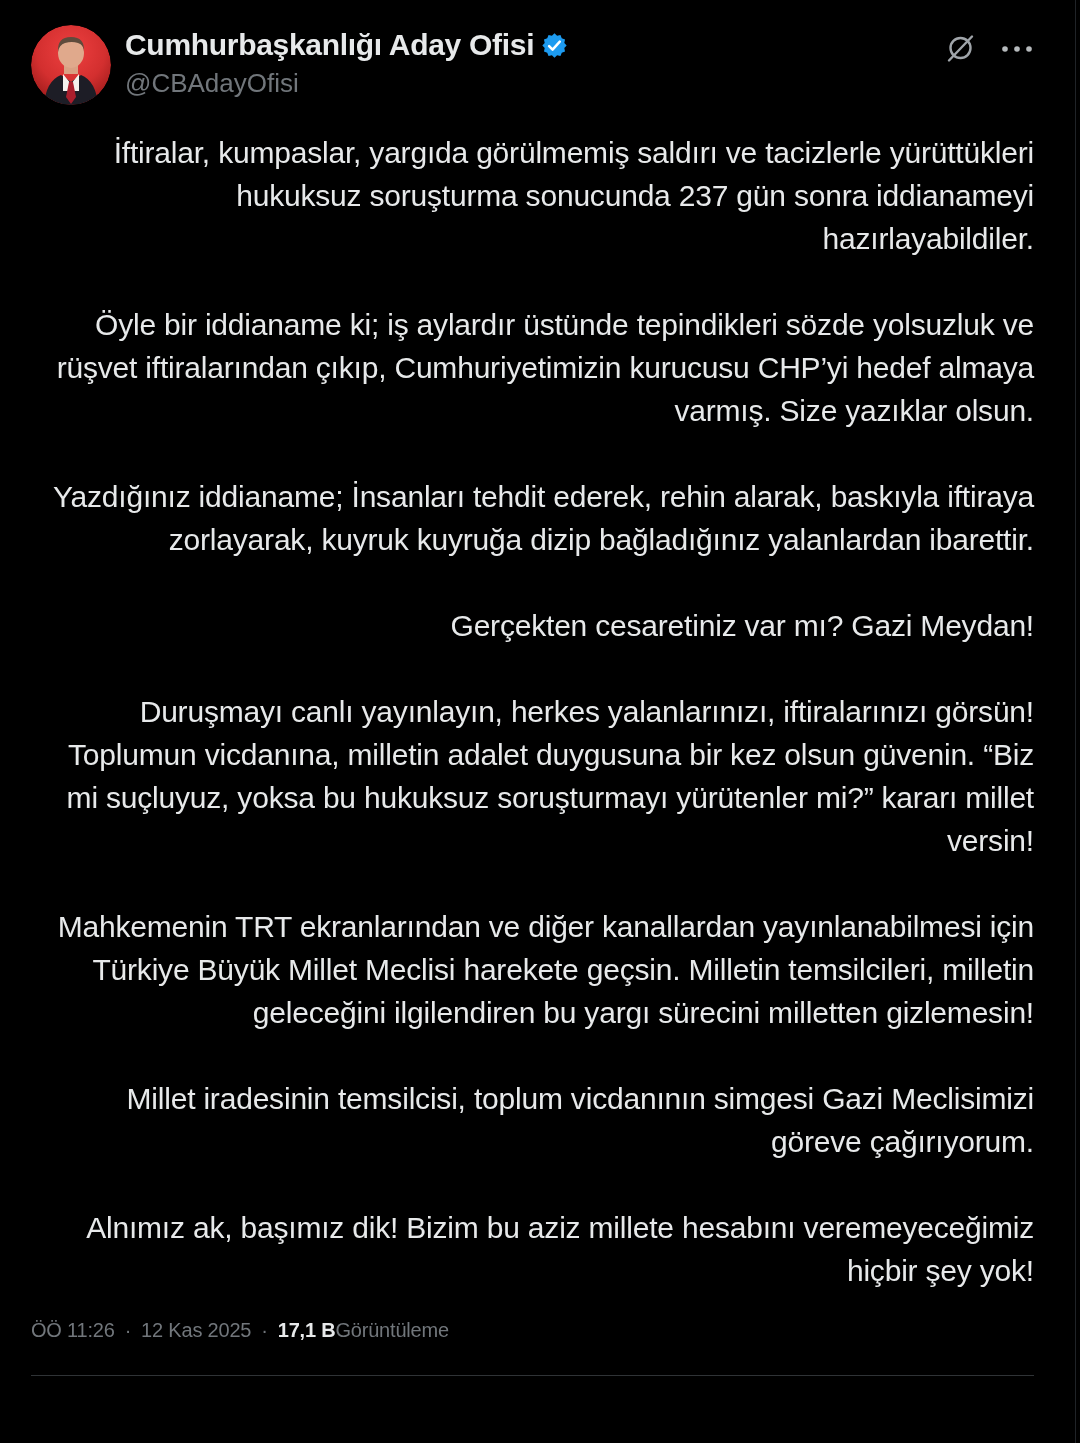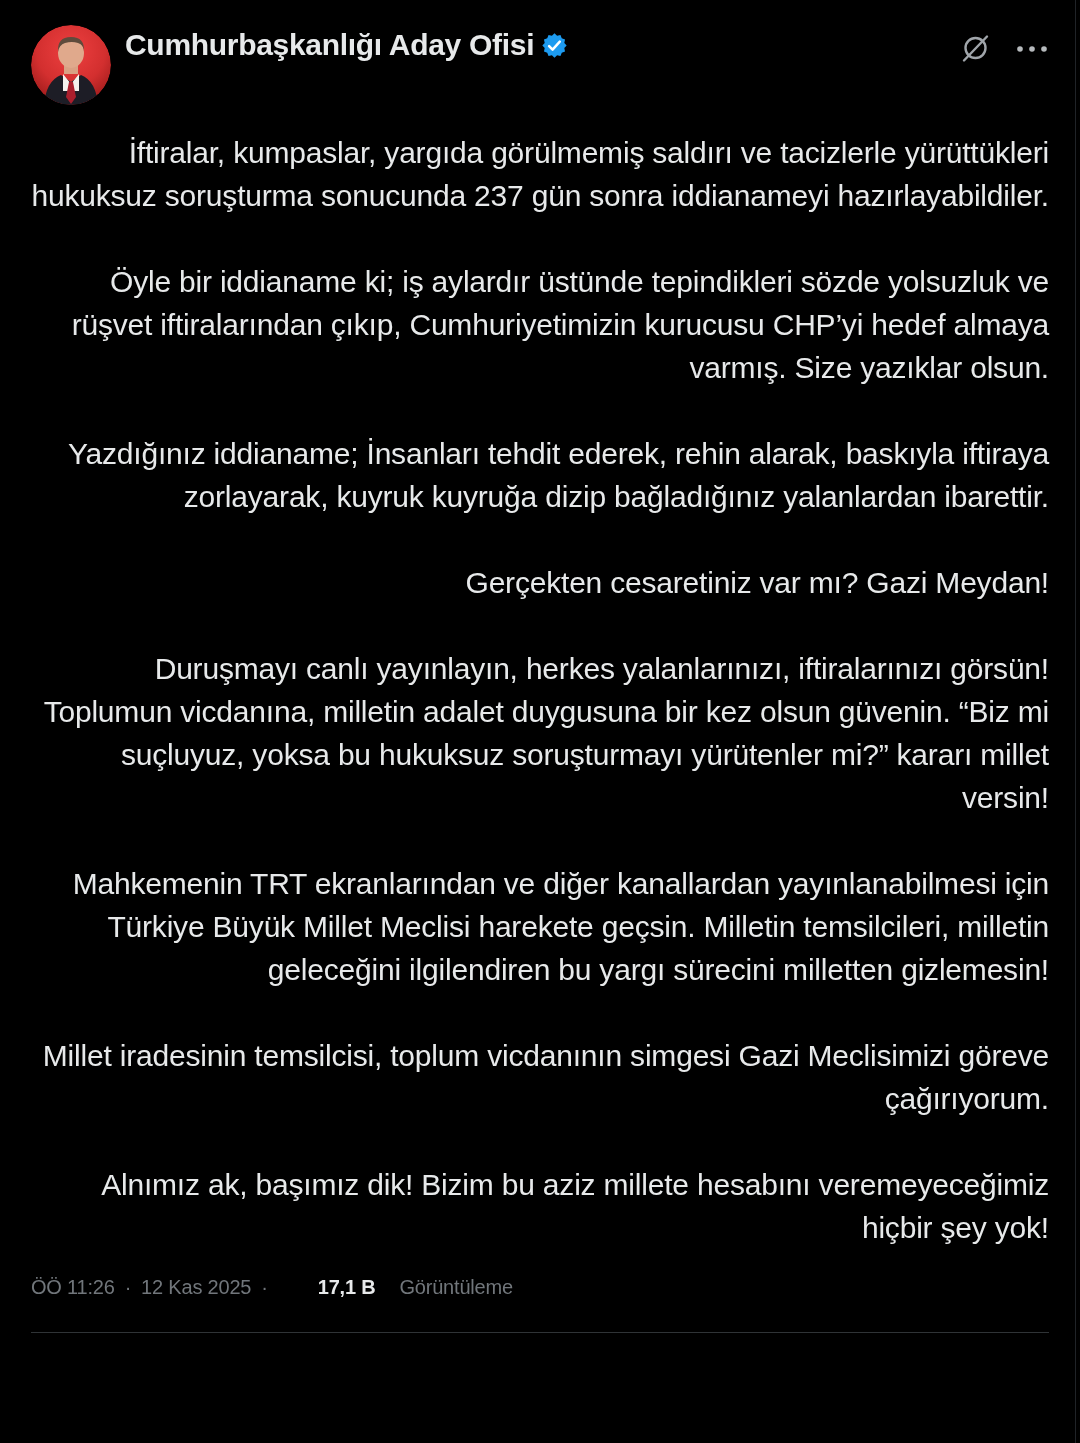--- a/index.html
+++ b/index.html
@@ -17,21 +17,21 @@
     height: 1443px;
     background: #000000;
   }
   .page-right-edge {
     position: absolute;
     top: 0; bottom: 0; right: 4px;
     width: 1px;
     background: #202327;
   }
   .tweet {
-    padding: 25px 31px 0 31px;
+    padding: 25px 46px 0 31px;
   }
   
   .tweet-header {
     display: flex;
     align-items: flex-start;
   }
   .avatar {
     width: 80px; height: 80px;
     border-radius: 50%;
     overflow: hidden;
@@ -87,21 +87,21 @@
   
   .tweet-footer {
     margin-top: 27px;
     display: flex;
     align-items: center;
     gap: 10px;
     font-size: 20px;
     color: #71767b;
     letter-spacing: -0.2px;
   }
-  .views { display: inline-flex; gap: 24px; align-items: flex-start; margin-left: 40px; }
+  .views { display: inline-flex; gap: 0; align-items: flex-start; }
   .views-count {
     color: #e7e9ea;
     font-weight: 700;
   }
   .divider {
     margin-top: 33px;
     height: 1px;
     background: #2f3336;
   }
 </style>
@@ -141,20 +141,21 @@
       <div class="names">
         <div class="name-row">
           <span class="display-name">Cumhurbaşkanlığı Aday Ofisi</span>
           <span class="verified">
             <svg viewBox="0 0 24 24">
               <path fill="#1d9bf0" d="M12 1.2l2.3 2.1 3-.65 1.15 2.9 2.9 1.15-.65 3L22.8 12l-2.1 2.3.65 3-2.9 1.15-1.15 2.9-3-.65L12 22.8l-2.3-2.1-3 .65-1.15-2.9-2.9-1.15.65-3L1.2 12l2.1-2.3-.65-3 2.9-1.15L6.7 2.65l3 .65z"></path>
               <path d="M7.2 12.6l3.1 3.1 6.4-7.1" fill="none" stroke="#ffffff" stroke-width="2.2" stroke-linecap="round" stroke-linejoin="round"></path>
             </svg>
           </span>
         </div>
+        <div class="handle">@CBAdayOfisi</div>
       </div>
 
       <div class="header-actions">
         <span class="icon-btn">
           <svg width="31" height="31" viewBox="0 0 31 31">
             <circle cx="15.5" cy="15" r="10" fill="none" stroke="#a0a5aa" stroke-width="2.4"></circle>
             <line x1="4" y1="27.5" x2="27" y2="3.5" stroke="#a0a5aa" stroke-width="2.4" stroke-linecap="round"></line>
           </svg>
         </span>
         <span class="icon-btn">

